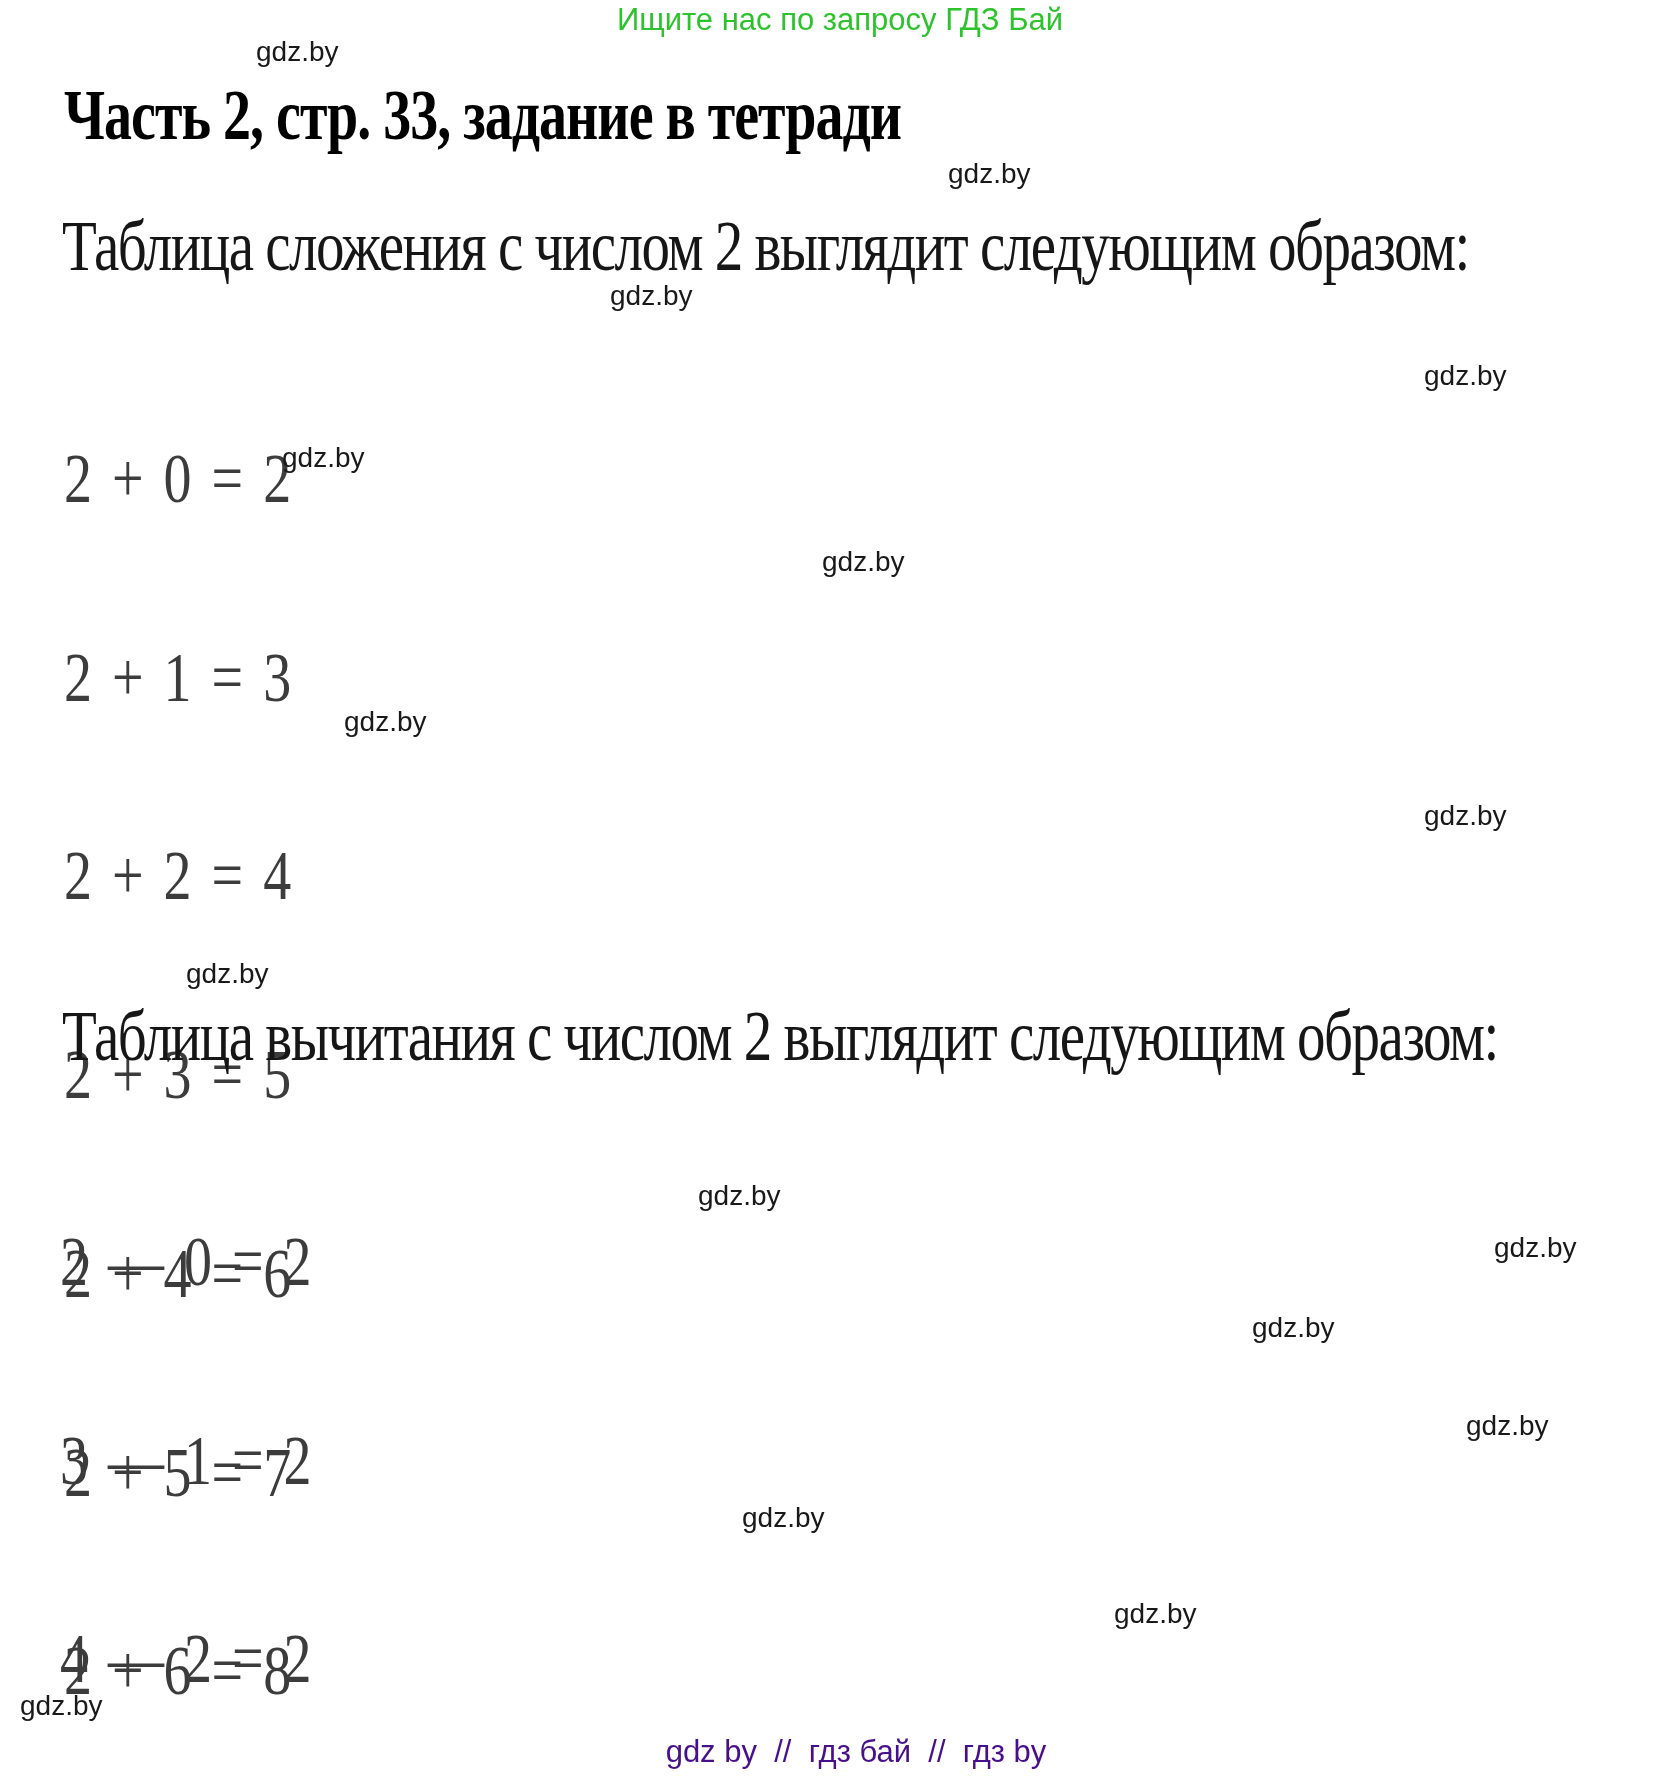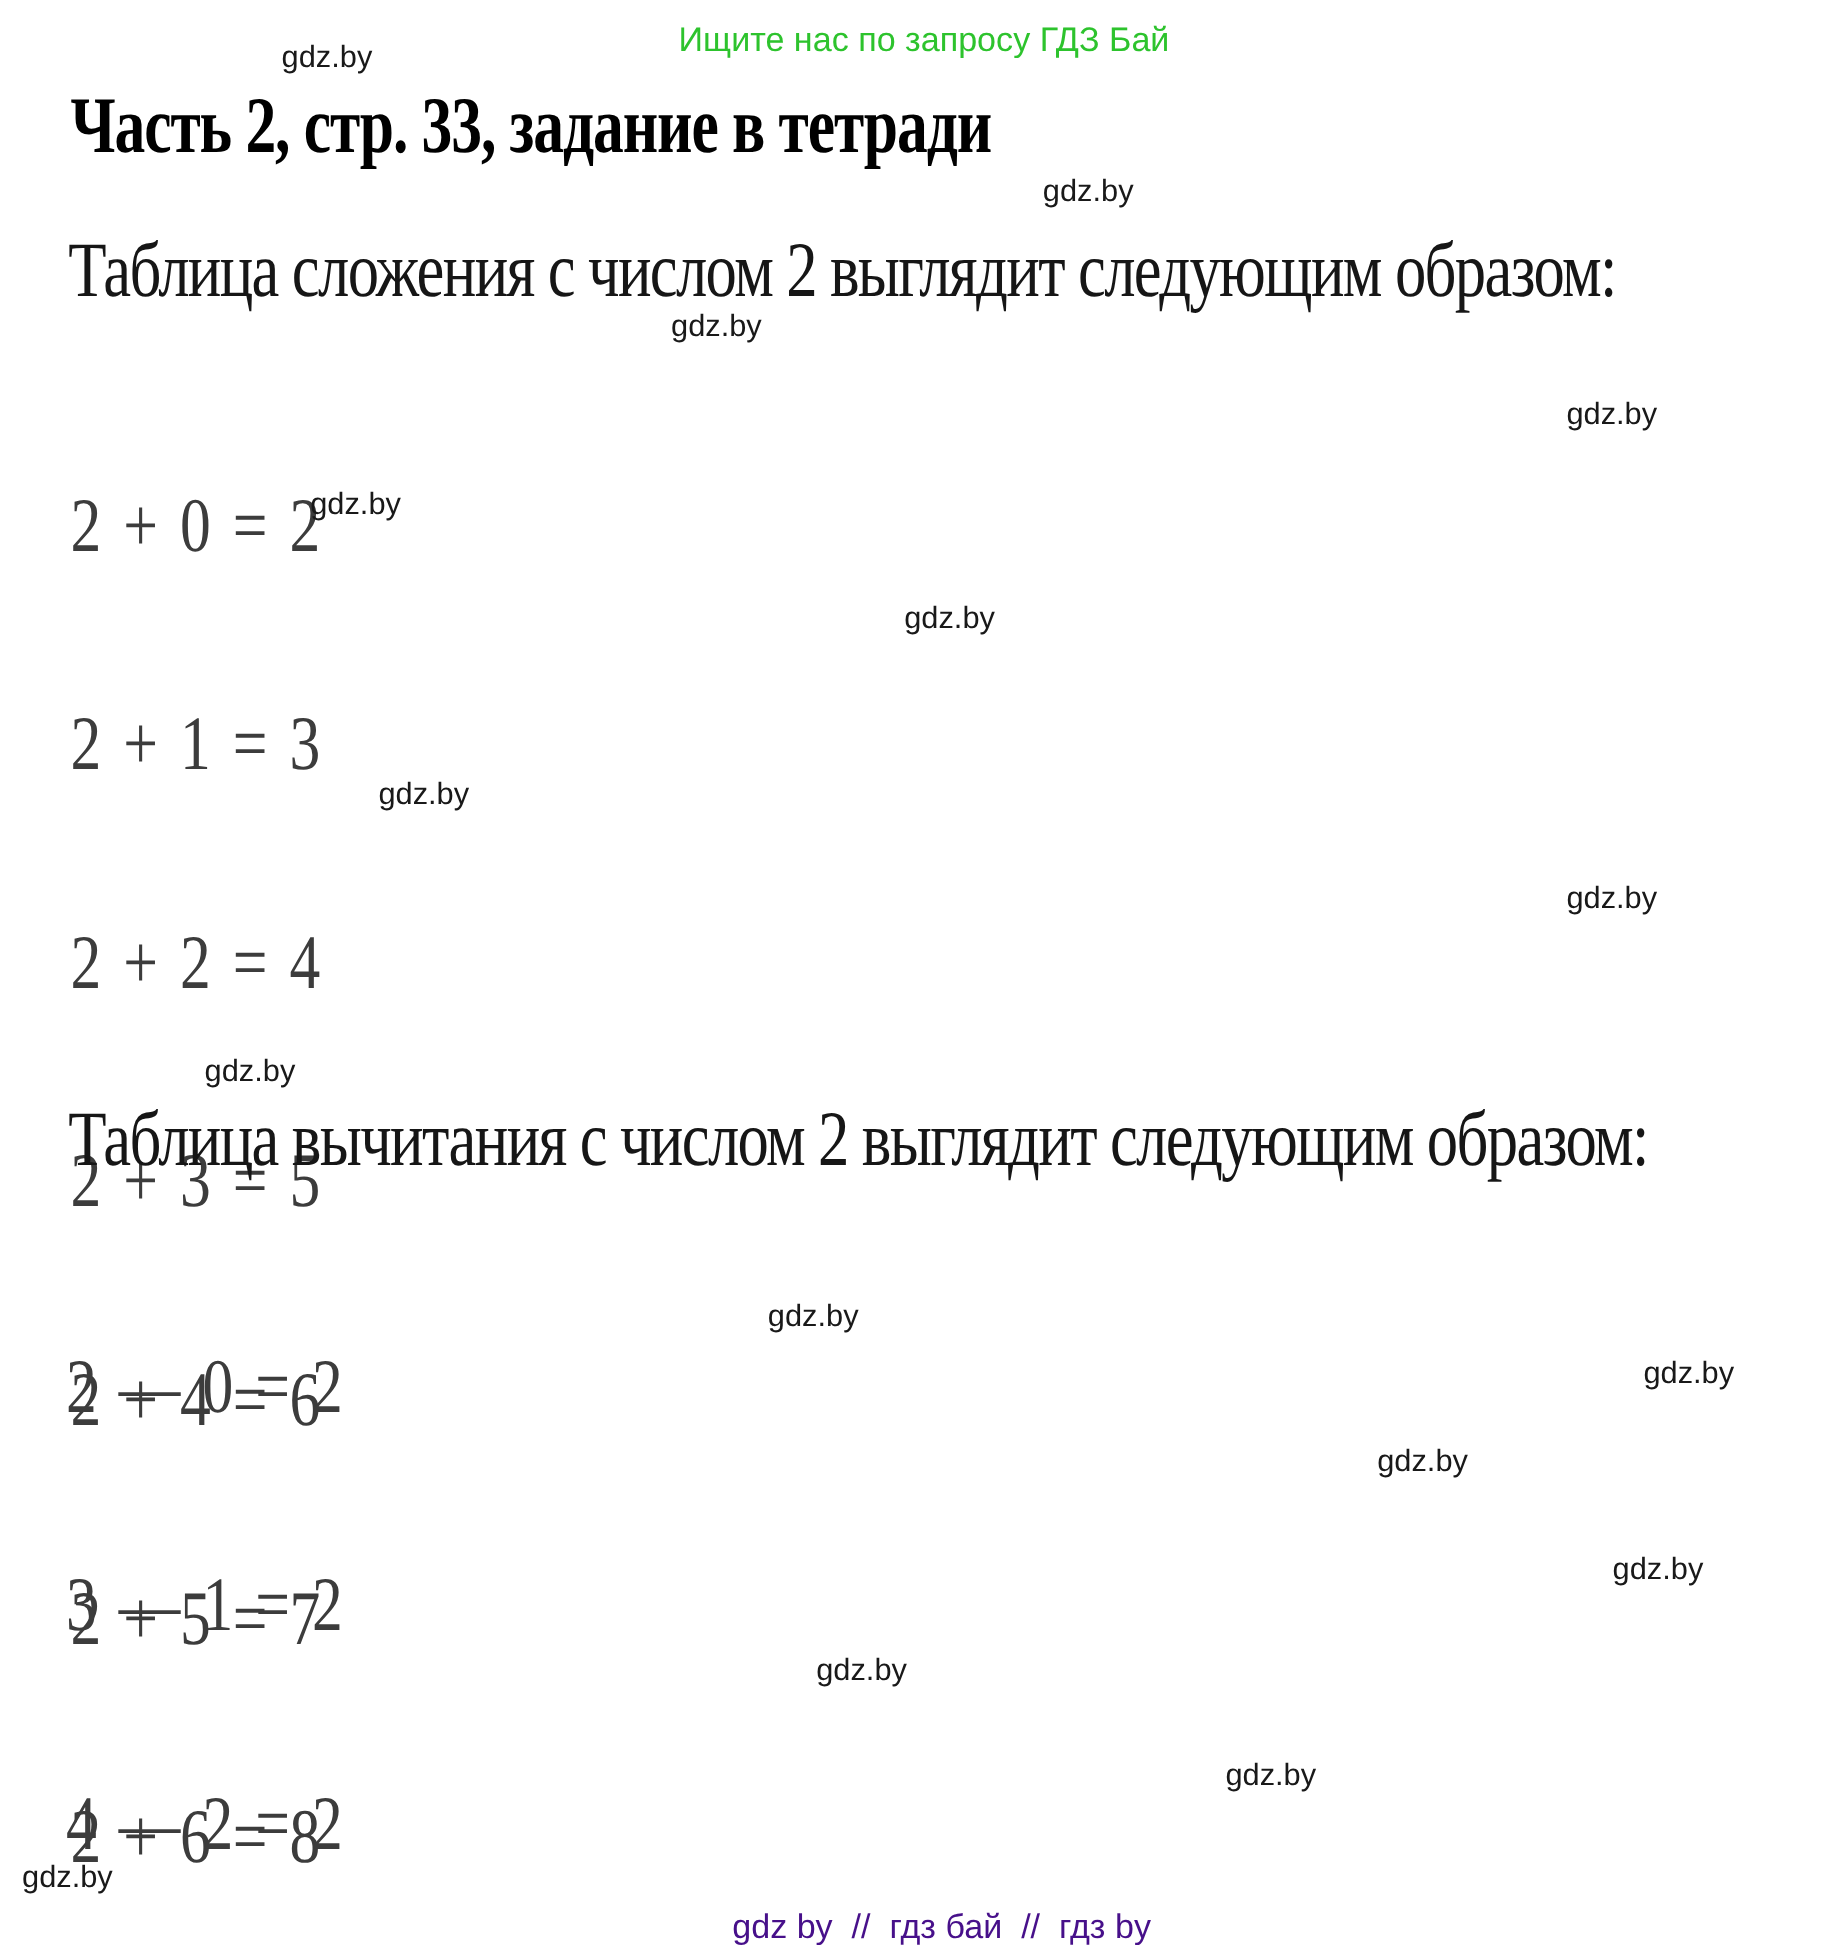--- a/index.html
+++ b/index.html
@@ -20,21 +20,20 @@
   }
   .banner {
     position: absolute;
     top: 2px;
     left: 0;
     width: 100%;
     text-align: center;
     font-size: 31px;
     color: var(--banner_green, #2dc32d);
     font-family: "Liberation Sans", sans-serif;
-    margin-top: 16px;
   }
   .wm {
     position: absolute;
     font-size: 28px;
     color: var(--watermark_dark, #191919);
     font-family: "Liberation Sans", sans-serif;
     white-space: nowrap;
   }
   .page-title {
     position: absolute;

